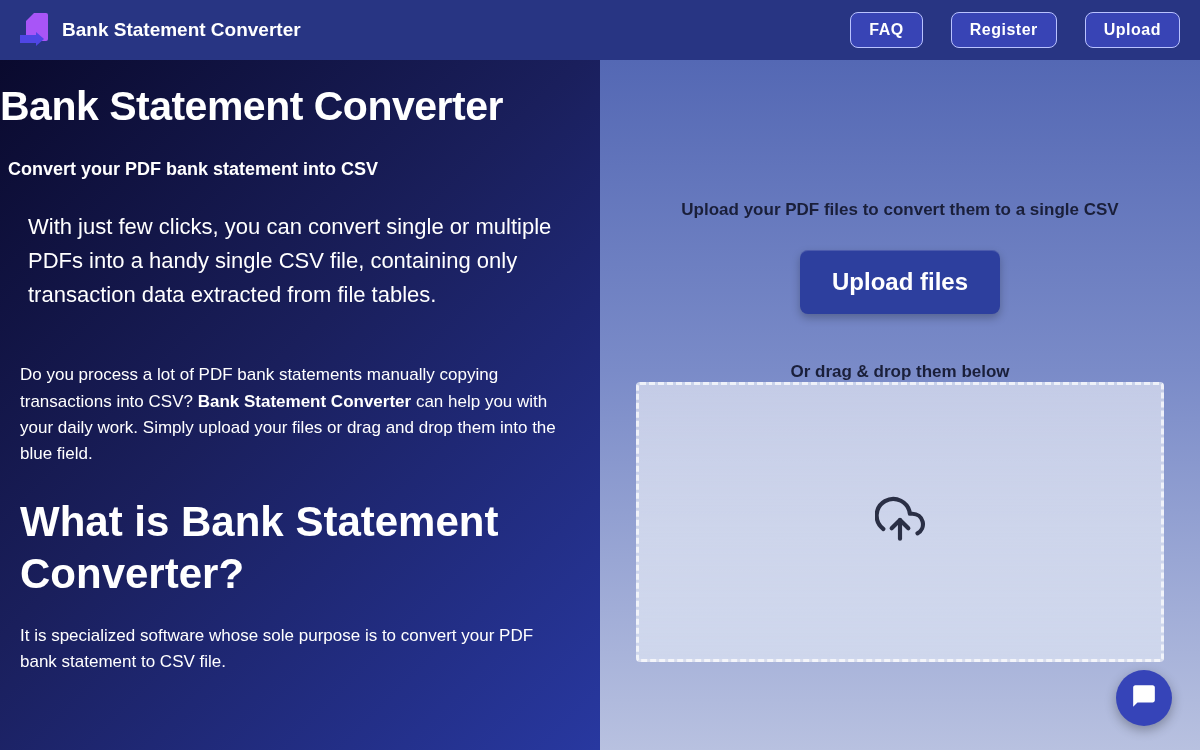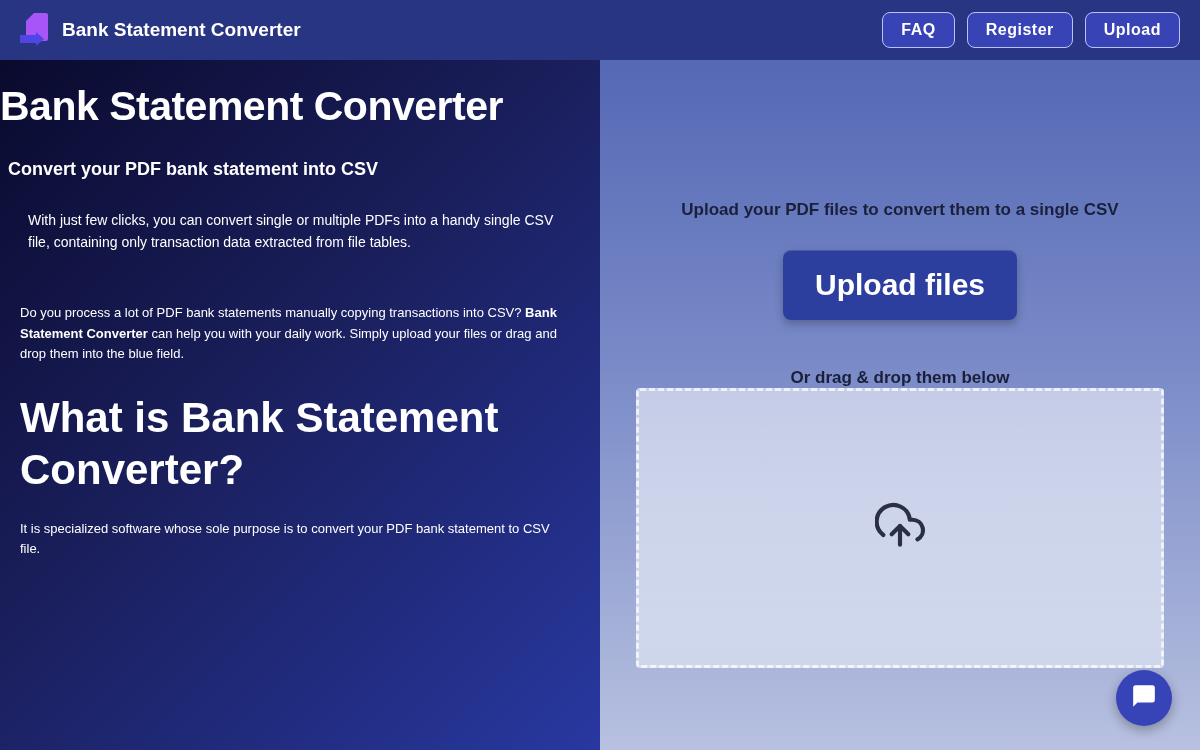--- a/index.html
+++ b/index.html
@@ -63,21 +63,21 @@
   border-width: 7px 0 7px 8px;
   border-color: transparent transparent transparent #4f46e5;
 }
 .site-title {
   color: #fff;
   font-size: 19px;
   font-weight: bold;
 }
 .nav {
   display: flex;
-  gap: 12px;
+  gap: 28px;
 }
 .nav-btn {
   background: #3844b5;
   color: #fff;
   border: 1.5px solid #b9c2ff;
   border-radius: 8px;
   padding: 8px 18px;
   font-size: 16px;
   font-weight: bold;
   font-family: inherit;
@@ -102,26 +102,26 @@
   line-height: 1.1;
   margin-bottom: 30px;
 }
 .left h2 {
   font-size: 18px;
   font-weight: bold;
   margin: 0 0 30px 8px;
 }
 .left .intro {
   margin: 0 20px 50px 28px;
-  font-size: 14px;
+  font-size: 22px;
   line-height: 1.55;
 }
 .left p {
   margin: 0 7px 22px 20px;
-  font-size: 13px;
+  font-size: 17px;
   line-height: 1.55;
 }
 .left h3 {
   font-size: 42px;
   font-weight: bold;
   margin: 28px 20px 22px 20px;
   line-height: 1.25;
 }
 .right {
   width: 600px;
@@ -134,21 +134,21 @@
   font-size: 17px;
   font-weight: bold;
   margin-bottom: 30px;
 }
 .upload-btn {
   background: #2d3f9e;
   color: #fff;
   border: none;
   border-radius: 8px;
   padding: 18px 32px;
-  font-size: 30px;
+  font-size: 24px;
   font-weight: 800;
   font-family: inherit;
   cursor: pointer;
   box-shadow: 0 4px 8px rgba(0,0,0,0.25), inset 0 1px 0 rgba(255,255,255,0.15);
   margin-bottom: 48px;
 }
 .drag-caption {
   font-size: 17px;
   font-weight: bold;
 }

